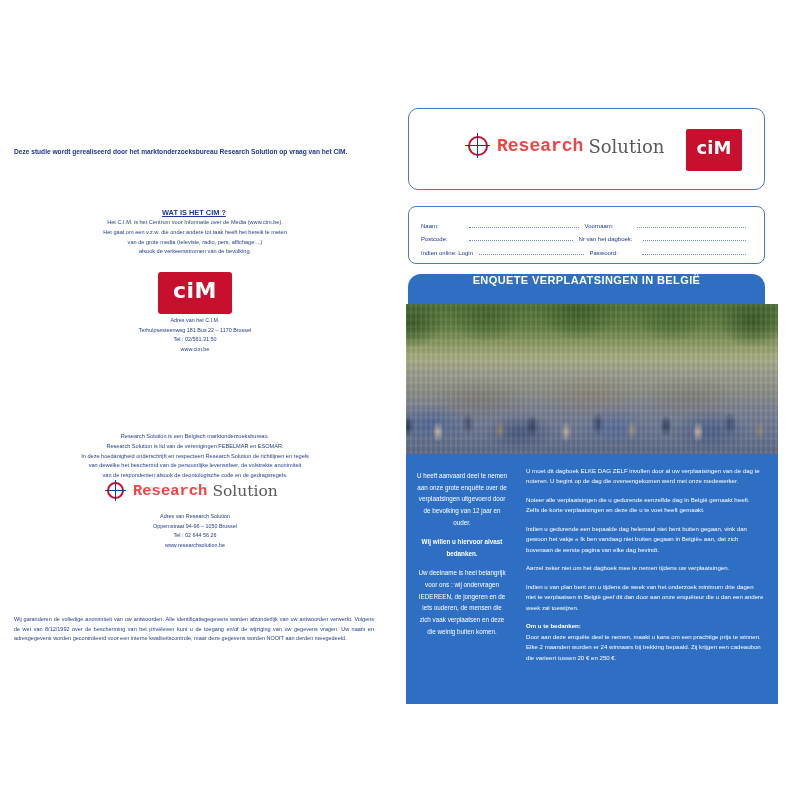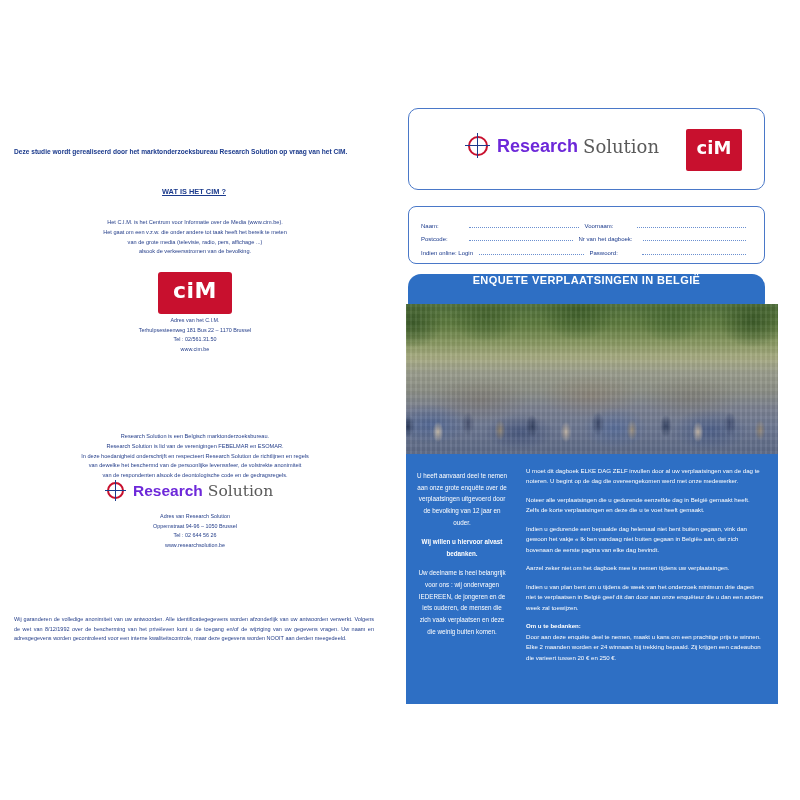--- a/index.html
+++ b/index.html
@@ -39,21 +39,21 @@
   .sec-title {
     position: absolute;
     width: 360px;
     left: 14px;
     text-align: center;
     font-size: 7.4px;
     font-weight: bold;
     color: #1b3a8c;
     text-decoration: underline;
   }
-  #title-cim { top: 187px; }
+  #title-cim { top: 208px; }
   #title-rs { top: 406px; }
 
   .body-block {
     position: absolute;
     left: 40px;
     width: 310px;
     text-align: center;
     font-size: 5.6px;
     color: #27408b;
     line-height: 1.75;
@@ -133,23 +133,23 @@
   }
   .rs-mark .cross-v {
     position: absolute;
     left: 9.5px; top: 0;
     width: 1.6px; height: 21px;
     background: #1b3a8c;
   }
   .rs-word {
     margin-left: 6px;
     font-size: 15.5px;
-    color: #6d28d9;
+    color: #ef4444;
     font-weight: bold;
-    font-family: Liberation Sans, sans-serif;
+    font-family: Liberation Mono, monospace;
   }
   .rs-word2 {
     margin-left: 5px;
     font-size: 15.5px;
     color: #5a5a5a;
     font-weight: normal;
     font-family: "DejaVu Serif", serif;
   }
 
   .footer-note {

